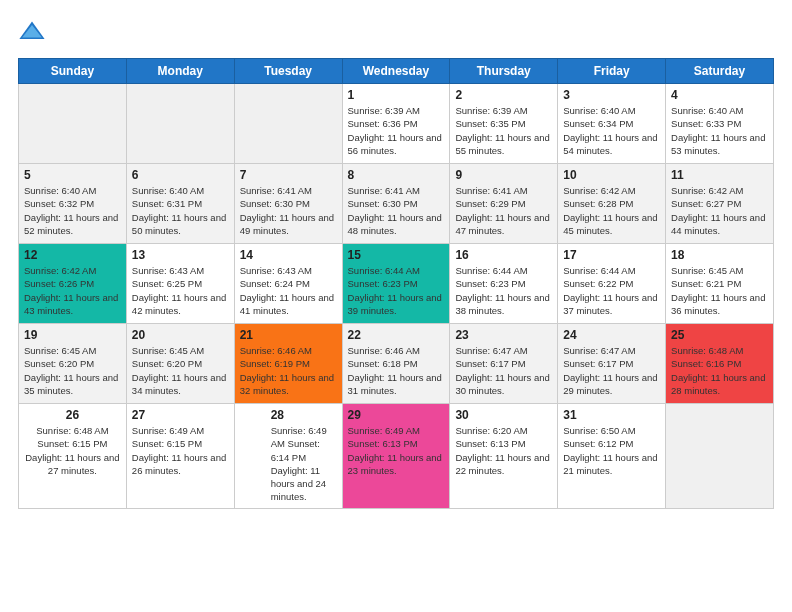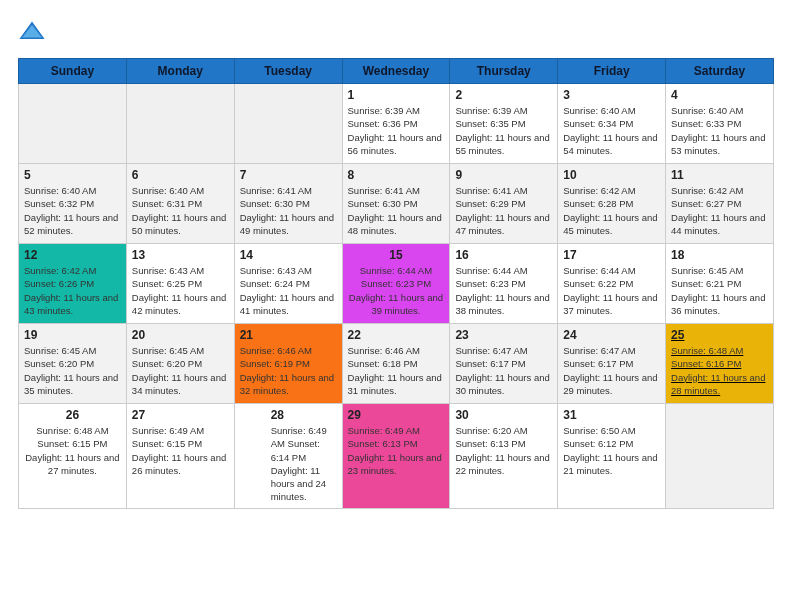--- a/index.html
+++ b/index.html
@@ -54,21 +54,21 @@
       font-weight: normal;
       color: #444;
     }
     .calendar {
       width: 100%;
       border-collapse: collapse;
       border: 1px solid #ccc;
     }
     .calendar th {
       background: #2176c7;
-      color: #0f172a;
+      color: #ffffff;
       font-size: 12px;
       font-weight: bold;
       padding: 5px 4px;
       border: 1px solid #1a5fa0;
     }
     .calendar td {
       border: 1px solid #ccc;
       vertical-align: top;
       padding: 4px 5px;
       width: calc(100% / 7);
@@ -216,21 +216,21 @@
             <div class="day-info">Sunrise: 6:43 AM
 Sunset: 6:25 PM
 Daylight: 11 hours and 42 minutes.</div>
           </td>
           <td style="background: rgb(255, 255, 255);">
             <span class="day-number">14</span>
             <div class="day-info">Sunrise: 6:43 AM
 Sunset: 6:24 PM
 Daylight: 11 hours and 41 minutes.</div>
           </td>
-          <td style="background: #d946ef; text-align: center;">
+          <td style="background: #14b8a6;">
             <span class="day-number">15</span>
             <div class="day-info">Sunrise: 6:44 AM
 Sunset: 6:23 PM
 Daylight: 11 hours and 39 minutes.</div>
           </td>
           <td style="background: rgb(255, 255, 255);">
             <span class="day-number">16</span>
             <div class="day-info">Sunrise: 6:44 AM
 Sunset: 6:23 PM
 Daylight: 11 hours and 38 minutes.</div>
@@ -278,21 +278,21 @@
             <div class="day-info">Sunrise: 6:47 AM
 Sunset: 6:17 PM
 Daylight: 11 hours and 30 minutes.</div>
           </td>
           <td style="background: rgb(242, 242, 242);">
             <span class="day-number">24</span>
             <div class="day-info">Sunrise: 6:47 AM
 Sunset: 6:17 PM
 Daylight: 11 hours and 29 minutes.</div>
           </td>
-          <td style="background: #eab308; text-decoration: underline;">
+          <td style="background: #ef4444;">
             <span class="day-number">25</span>
             <div class="day-info">Sunrise: 6:48 AM
 Sunset: 6:16 PM
 Daylight: 11 hours and 28 minutes.</div>
           </td>
         </tr>
         <tr>
           <td style="background: rgb(255, 255, 255); text-align: center;">
             <span class="day-number">26</span>
             <div class="day-info">Sunrise: 6:48 AM

